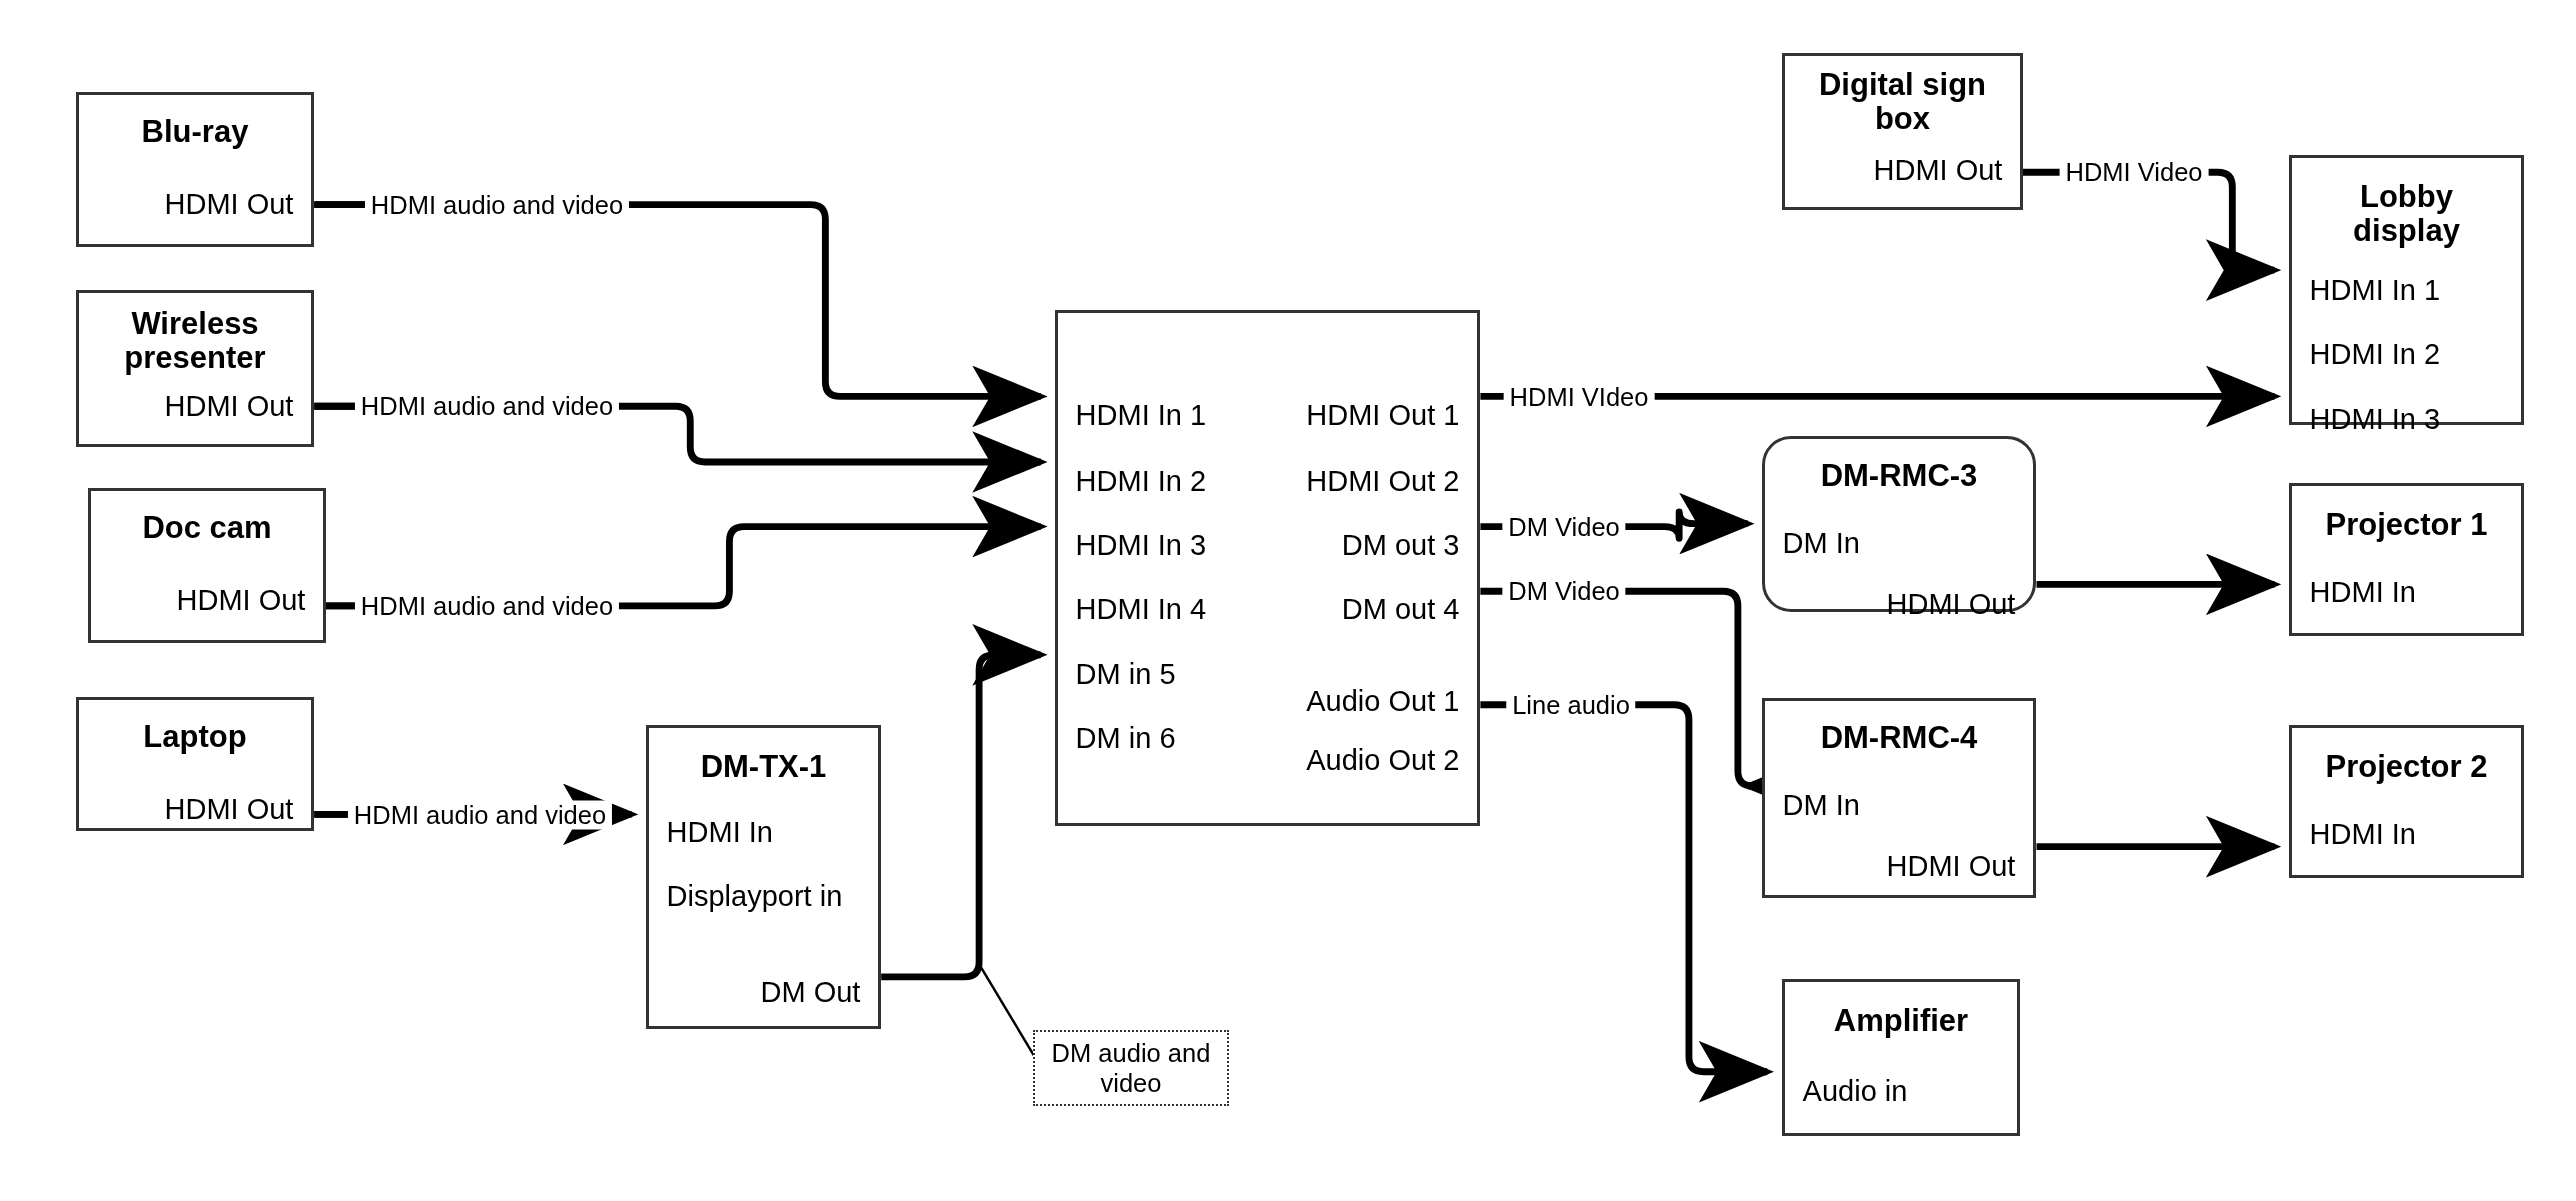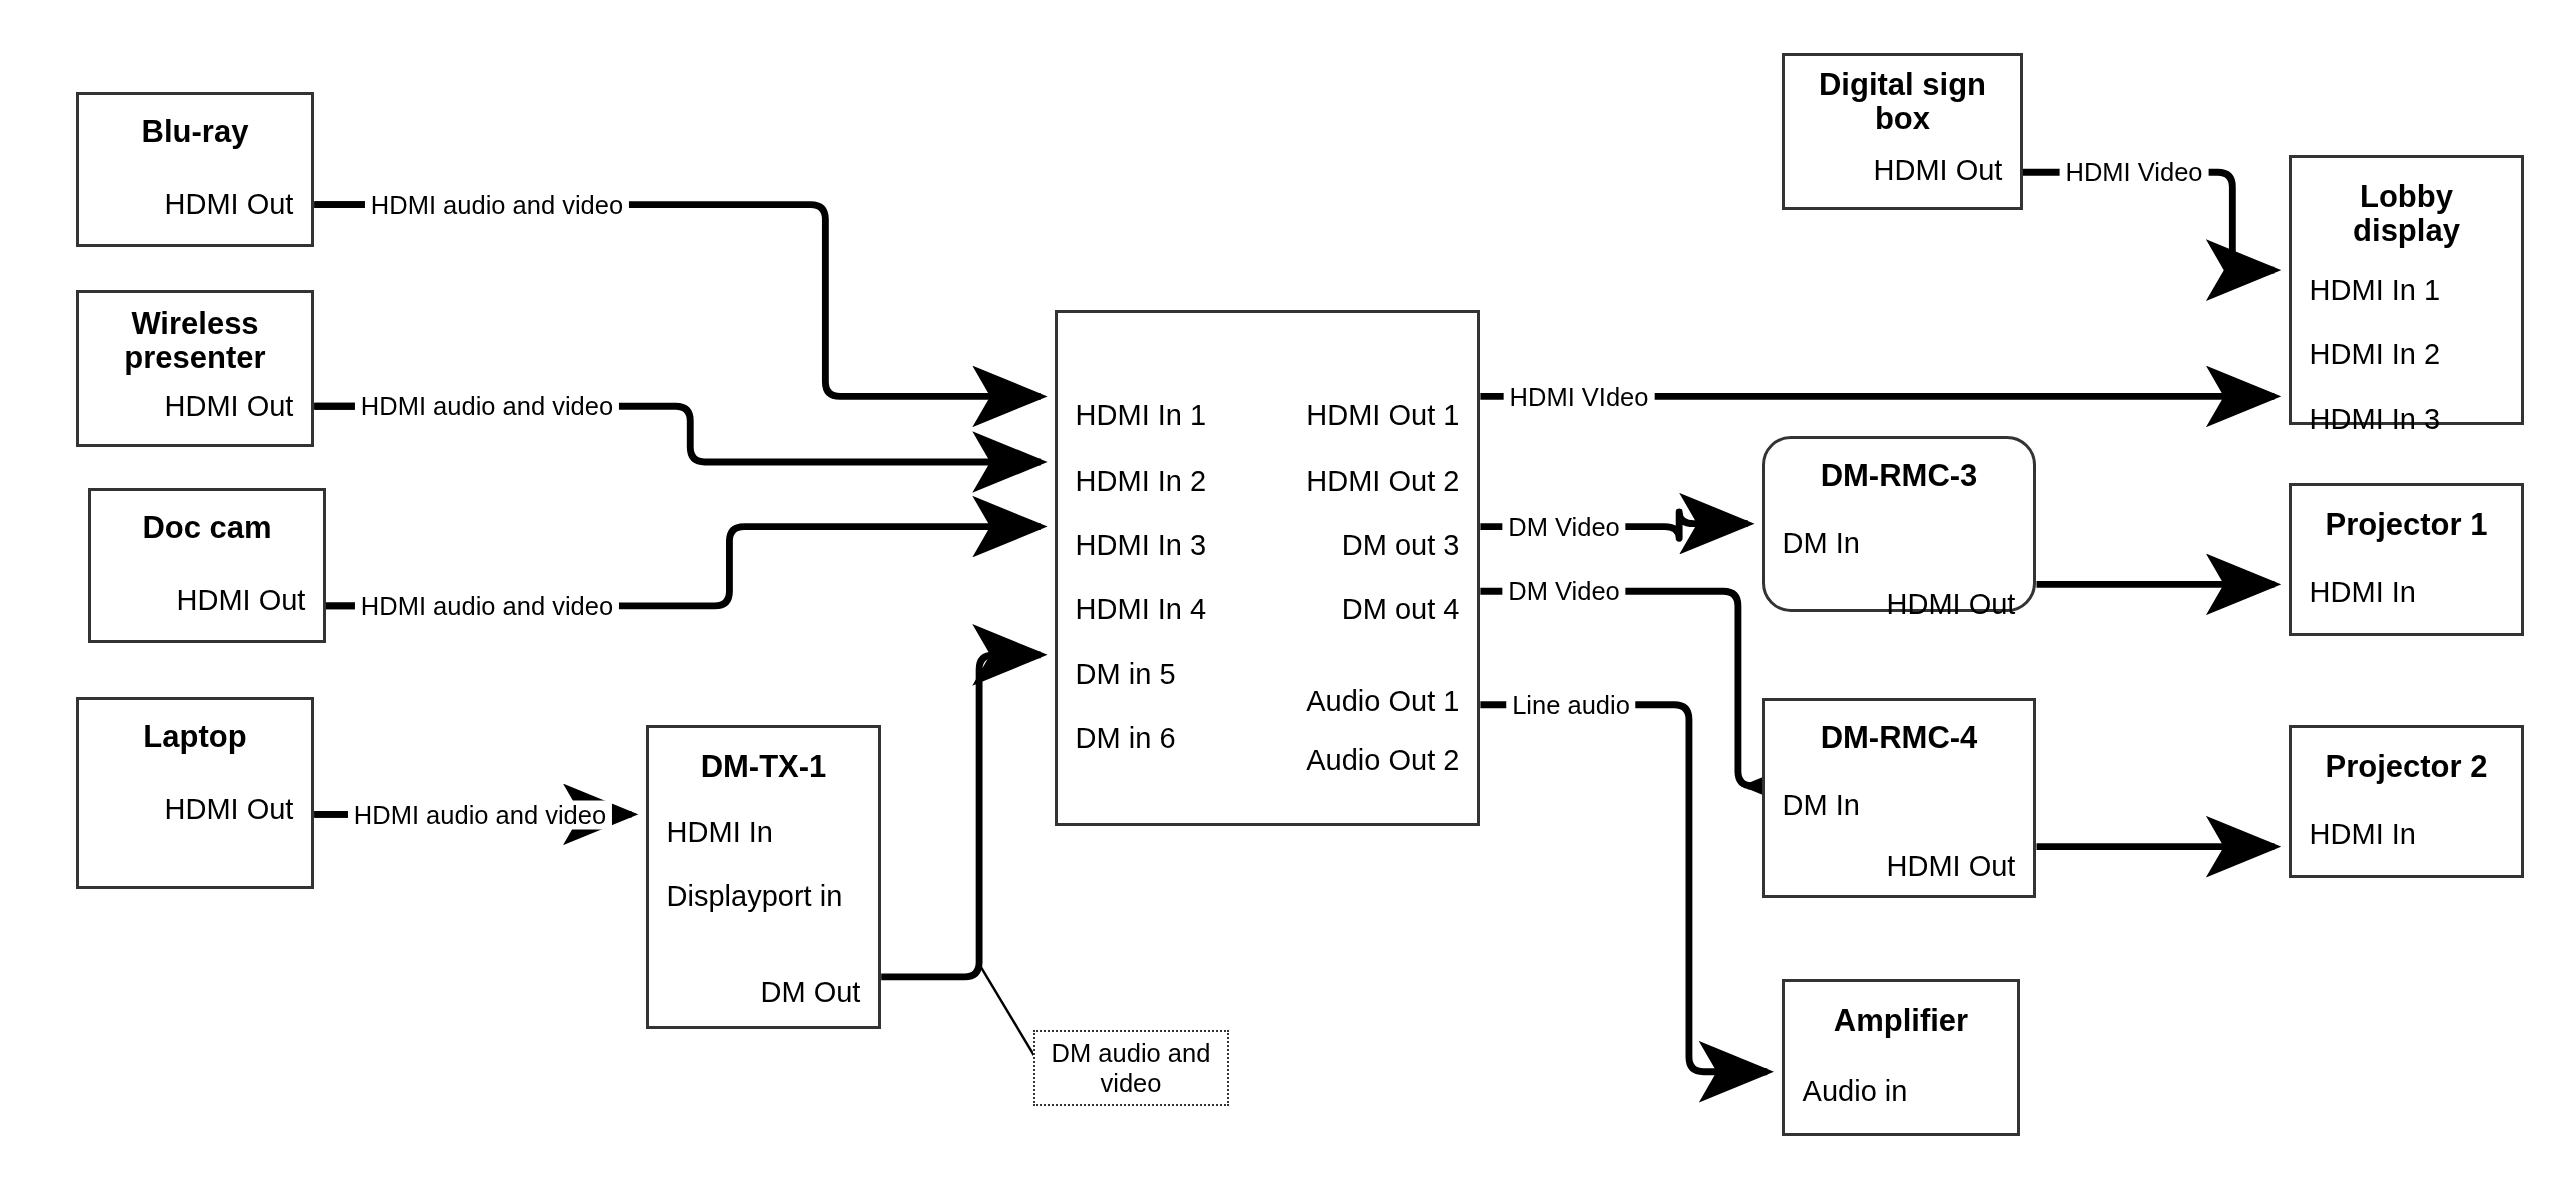--- a/index.html
+++ b/index.html
@@ -108,21 +108,21 @@
       </div>
       <div class="node" style="left: 76px; top: 290px; width: 238px; height: 157px;">
         <div class="node-title" style="position: absolute; left: 0px; right: 0px; top: 13.7px;">Wireless
 presenter</div>
         <div class="port right" style="top: 97px;">HDMI Out</div>
       </div>
       <div class="node" style="left: 88px; top: 488px; width: 238px; height: 155px;">
         <div class="node-title" style="position: absolute; left: 0px; right: 0px; top: 19.6px;">Doc cam</div>
         <div class="port right" style="top: 93px;">HDMI Out</div>
       </div>
-      <div class="node" style="left: 76px; top: 697px; width: 238px; height: 192px;">
+      <div class="node" style="left: 76px; top: 697px; width: 238px; height: 134px;">
         <div class="node-title" style="position: absolute; left: 0px; right: 0px; top: 19.6px;">Laptop</div>
         <div class="port right" style="top: 93px;">HDMI Out</div>
       </div>
       <div class="node" style="left: 646px; top: 725px; width: 235px; height: 304px;">
         <div class="node-title" style="position: absolute; left: 0px; right: 0px; top: 21.5px;">DM-TX-1</div>
         <div class="port left" style="top: 88px;">HDMI In</div>
         <div class="port left" style="top: 152px;">Displayport in</div>
         <div class="port right" style="top: 248px;">DM Out</div>
       </div>
       <div class="node" style="left: 1055px; top: 310px; width: 425px; height: 516px;">

